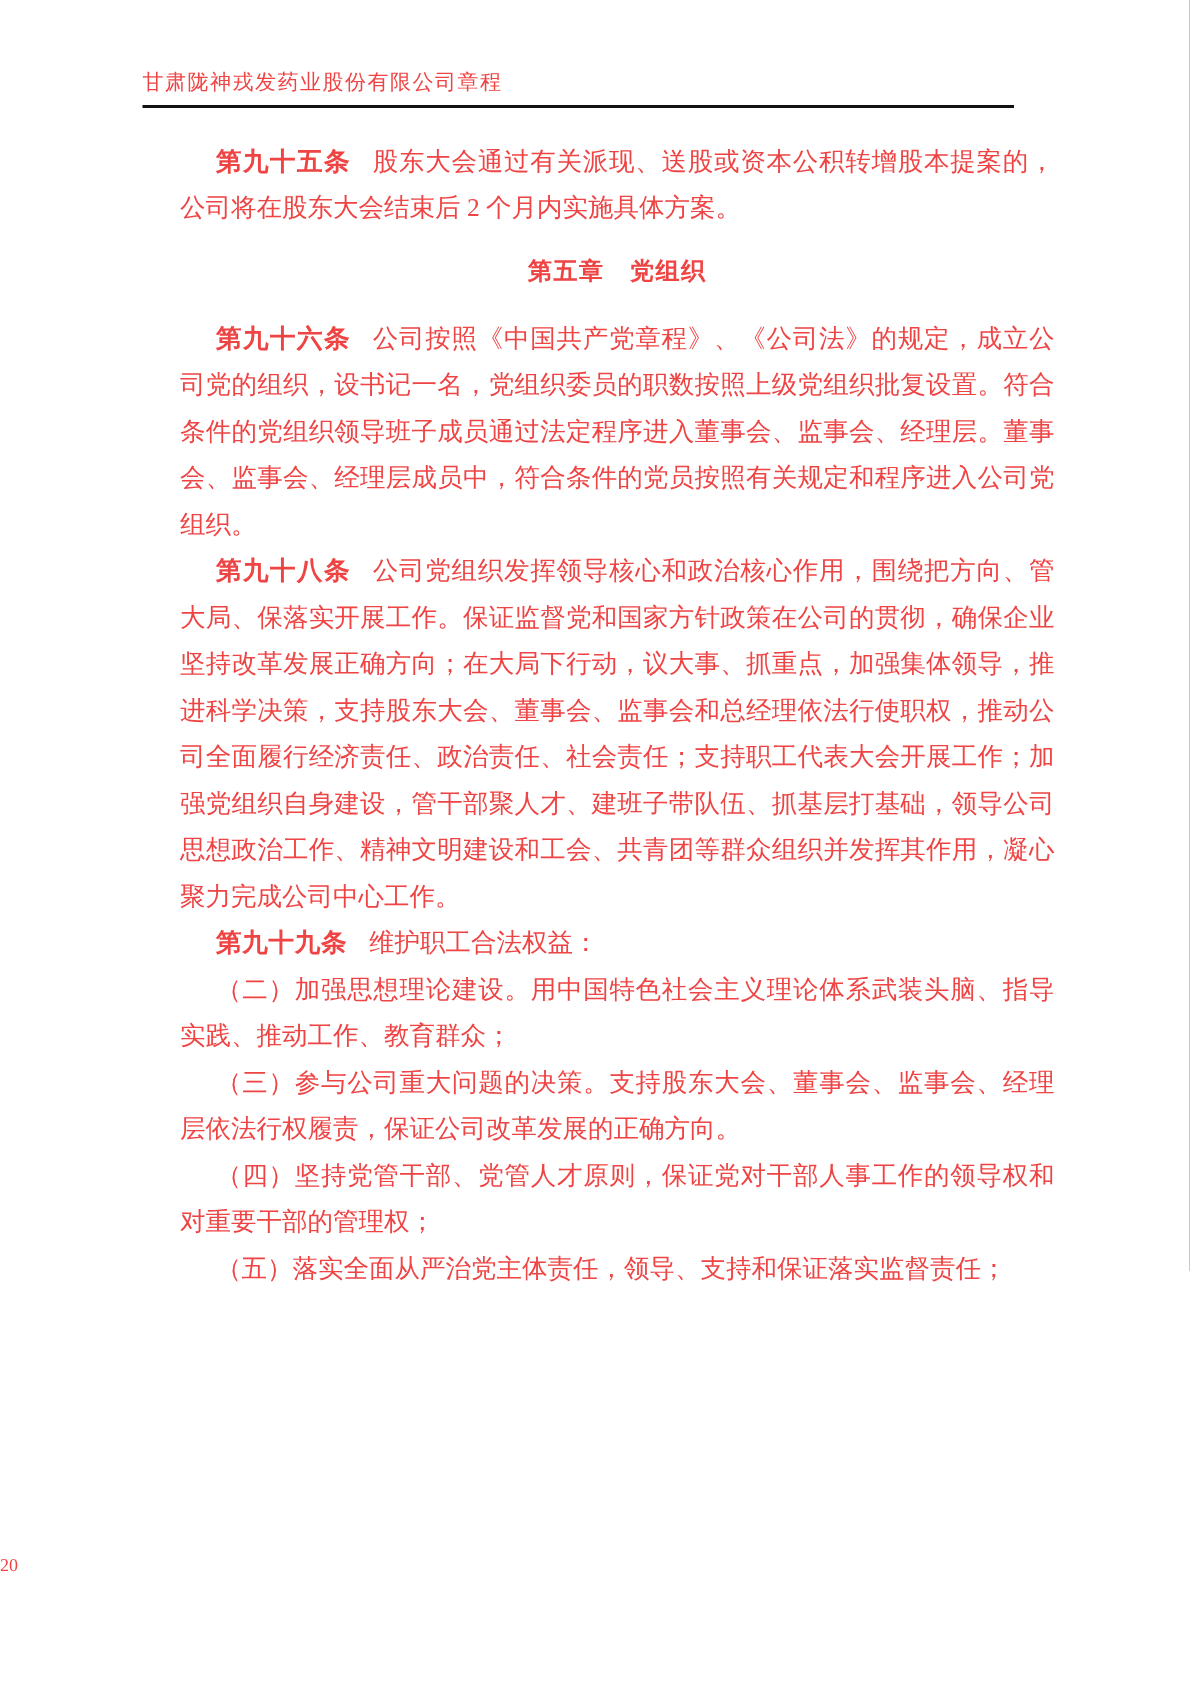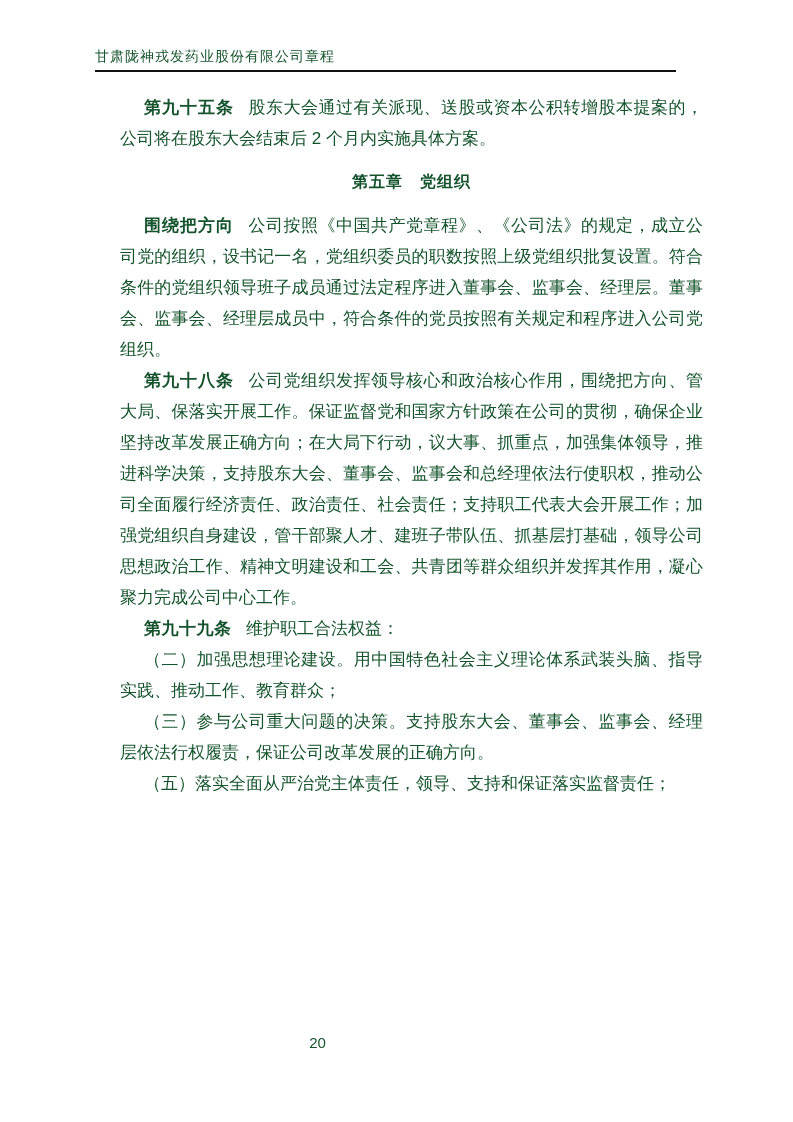--- a/index.html
+++ b/index.html
@@ -7,22 +7,22 @@
     padding: 0;
     background: #9e9e9e;
   }
   .page {
     position: relative;
     width: 793px;
     height: 1122px;
     margin: 0 auto;
     background: #ffffff;
     overflow: hidden;
-    font-family: Liberation Sans, sans-serif;
-    color: #14532d;
+    font-family: Liberation Serif, serif;
+    color: #ef4444;
   }
   .page-header {
     position: absolute;
     top: 46px;
     left: 95px;
     width: 581px;
     font-size: 14px;
     line-height: 20px;
     padding-bottom: 4px;
     border-bottom: 2px solid #111111;
@@ -57,22 +57,22 @@
   }
   .clause {
     margin: 0;
     text-indent: 24px;
   }
   .page-footer {
     position: absolute;
     top: 1032px;
     left: 0;
     width: 635px;
-    text-align: center;
-    font-size: 15px;
+    text-align: left;
+    font-size: 12px;
     line-height: 22px;
   }
 </style>
 </head>
 <body>
 
 <div class="page">
 
   <header class="page-header">
     <span>甘肃陇神戎发药业股份有限公司章程</span>
@@ -80,34 +80,35 @@
 
   <main class="doc-body">
 
     <p class="para">
       <span class="article-label">第九十五条</span><span>股东大会通过有关派现、送股或资本公积转增股本提案的，公司将在股东大会结束后 2 个月内实施具体方案。</span>
     </p>
 
     <h2 class="chapter-heading">第五章　党组织</h2>
 
     <p class="para">
-      <span class="article-label">围绕把方向</span><span>公司按照《中国共产党章程》、《公司法》的规定，成立公司党的组织，设书记一名，党组织委员的职数按照上级党组织批复设置。符合条件的党组织领导班子成员通过法定程序进入董事会、监事会、经理层。董事会、监事会、经理层成员中，符合条件的党员按照有关规定和程序进入公司党组织。</span>
+      <span class="article-label">第九十六条</span><span>公司按照《中国共产党章程》、《公司法》的规定，成立公司党的组织，设书记一名，党组织委员的职数按照上级党组织批复设置。符合条件的党组织领导班子成员通过法定程序进入董事会、监事会、经理层。董事会、监事会、经理层成员中，符合条件的党员按照有关规定和程序进入公司党组织。</span>
     </p>
 
 
     <p class="para">
       <span class="article-label">第九十八条</span><span>公司党组织发挥领导核心和政治核心作用，围绕把方向、管大局、保落实开展工作。保证监督党和国家方针政策在公司的贯彻，确保企业坚持改革发展正确方向；在大局下行动，议大事、抓重点，加强集体领导，推进科学决策，支持股东大会、董事会、监事会和总经理依法行使职权，推动公司全面履行经济责任、政治责任、社会责任；支持职工代表大会开展工作；加强党组织自身建设，管干部聚人才、建班子带队伍、抓基层打基础，领导公司思想政治工作、精神文明建设和工会、共青团等群众组织并发挥其作用，凝心聚力完成公司中心工作。</span>
     </p>
 
     <p class="para">
       <span class="article-label">第九十九条</span><span>维护职工合法权益：</span>
     </p>
 
     <p class="clause">（二）加强思想理论建设。用中国特色社会主义理论体系武装头脑、指导实践、推动工作、教育群众；</p>
     <p class="clause">（三）参与公司重大问题的决策。支持股东大会、董事会、监事会、经理层依法行权履责，保证公司改革发展的正确方向。</p>
+    <p class="clause">（四）坚持党管干部、党管人才原则，保证党对干部人事工作的领导权和对重要干部的管理权；</p>
     <p class="clause">（五）落实全面从严治党主体责任，领导、支持和保证落实监督责任；</p>
 
   </main>
 
   <footer class="page-footer">
     <span>20</span>
   </footer>
 
 </div>
 

